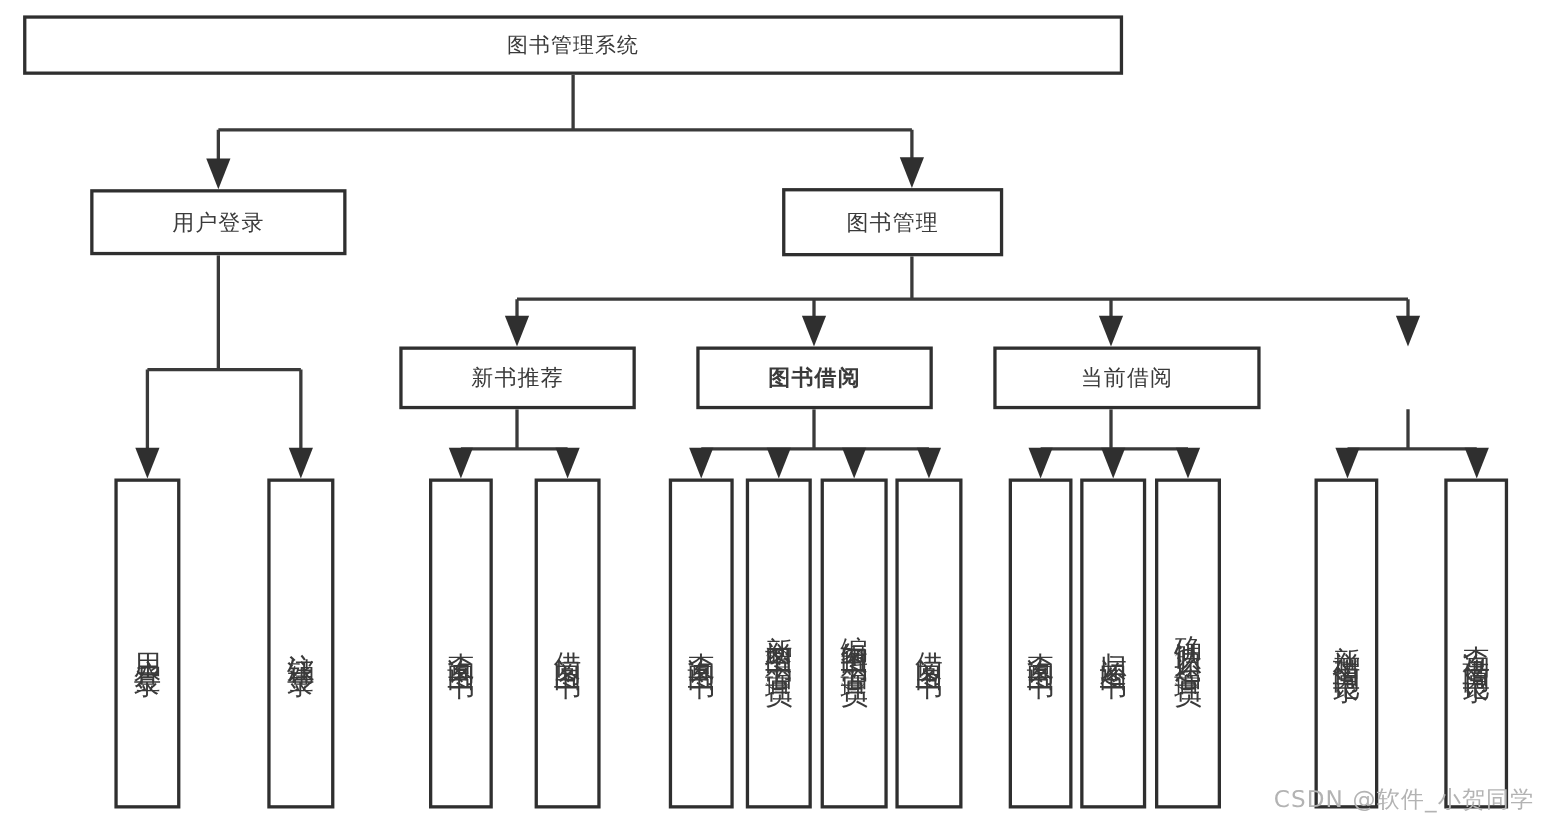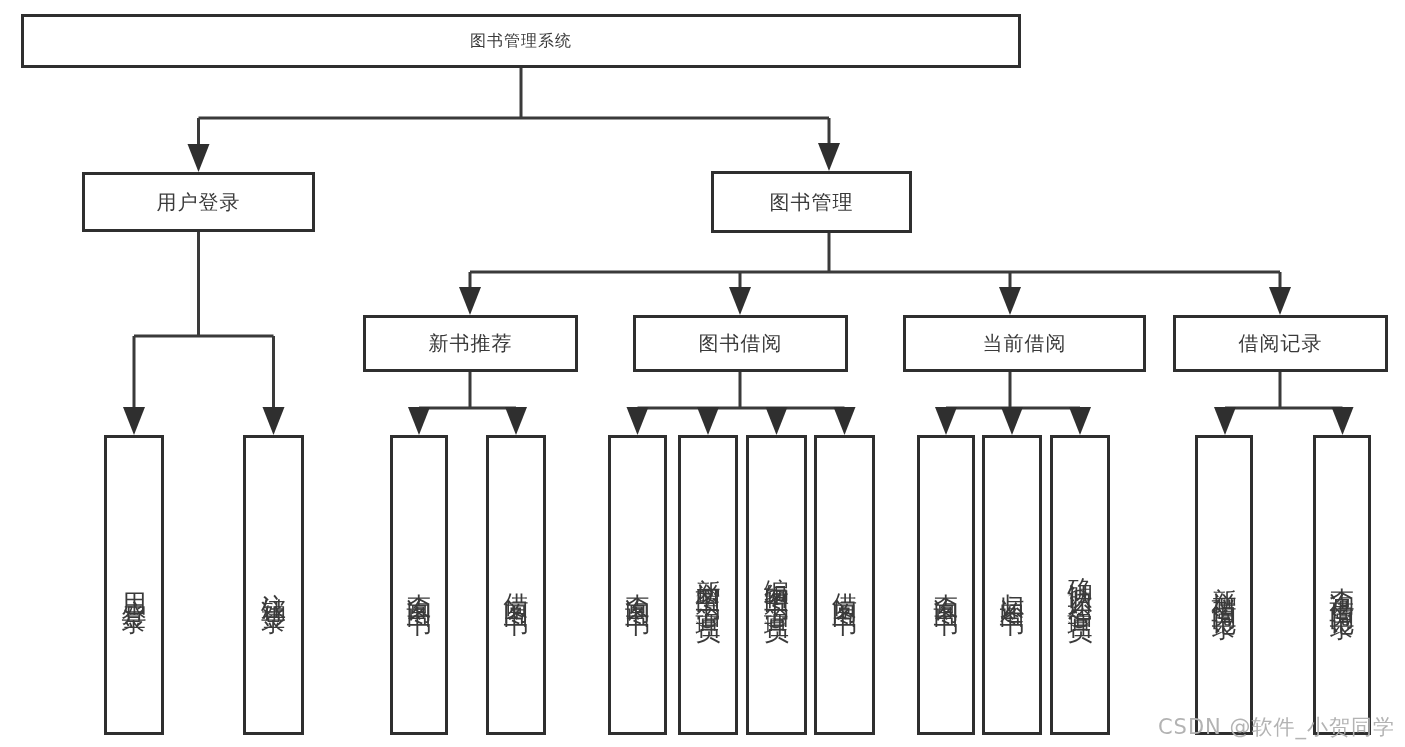--- a/index.html
+++ b/index.html
@@ -28,21 +28,21 @@
     background: #ffffff;
     display: flex;
     align-items: center;
     justify-content: center;
     color: #3a3a3a;
   }
   .node.h { 
     font-size: 20px;
     letter-spacing: 1px;
   }
-  .node.root-box { font-size: 16px; text-align: right; }
+  .node.root-box { font-size: 19px; text-align: right; }
   .node.v { 
     width: 60px;
     top: 435px;
     height: 300px;
   }
   .node.v .vtext {
     writing-mode: vertical-rl;
     text-orientation: mixed;
     font-size: 25px;
     letter-spacing: 6px;
@@ -112,28 +112,25 @@
   <div class="node h" style="left:82px; top:172px; width:233px; height:60px;">
     <span>用户登录</span>
   </div>
   <div class="node h" style="left:711px; top:171px; width:201px; height:62px;">
     <span>图书管理</span>
   </div>
 
   <div class="node h" style="left:363px; top:315px; width:215px; height:57px;text-align:right;">
     <span>新书推荐</span>
   </div>
-  <div class="node h" style="left:633px; top:315px; width:215px; height:57px;">
+  <div class="node h" style="left:633px; top:315px; width:215px; height:57px;font-weight:bold;">
     <span>图书借阅</span>
   </div>
   <div class="node h" style="left:903px; top:315px; width:243px; height:57px;">
     <span>当前借阅</span>
-  </div>
-  <div class="node h" style="left:1173px; top:315px; width:215px; height:57px;">
-    <span>借阅记录</span>
   </div>
 
   <div class="node v" style="left:104px; width:60px;">
     <span class="vtext">用户登录</span>
   </div>
   <div class="node v" style="left:243px; width:61px;">
     <span class="vtext">注销登录</span>
   </div>
 
   <div class="node v" style="left:390px; width:58px;">

